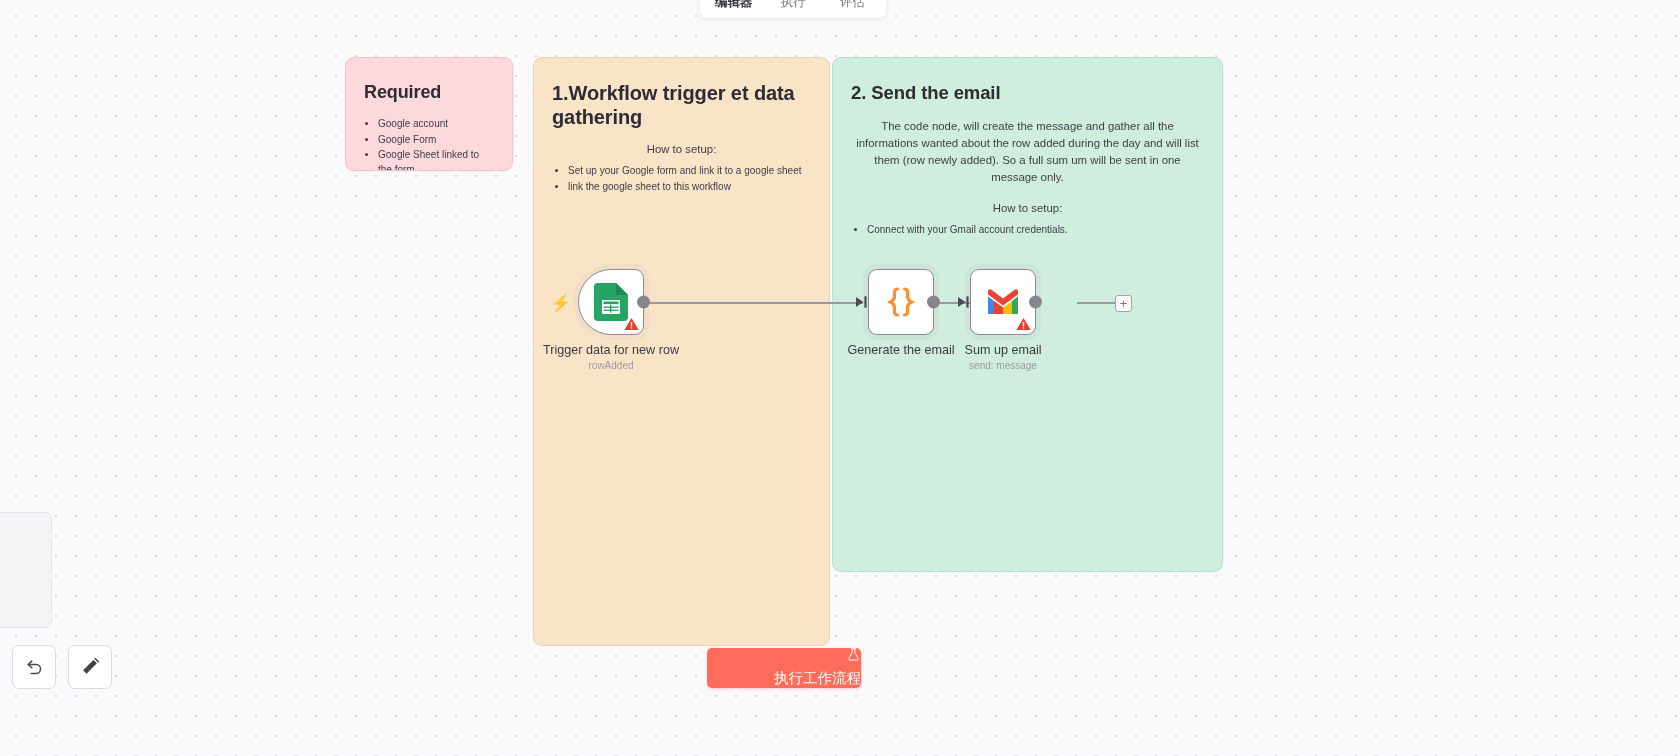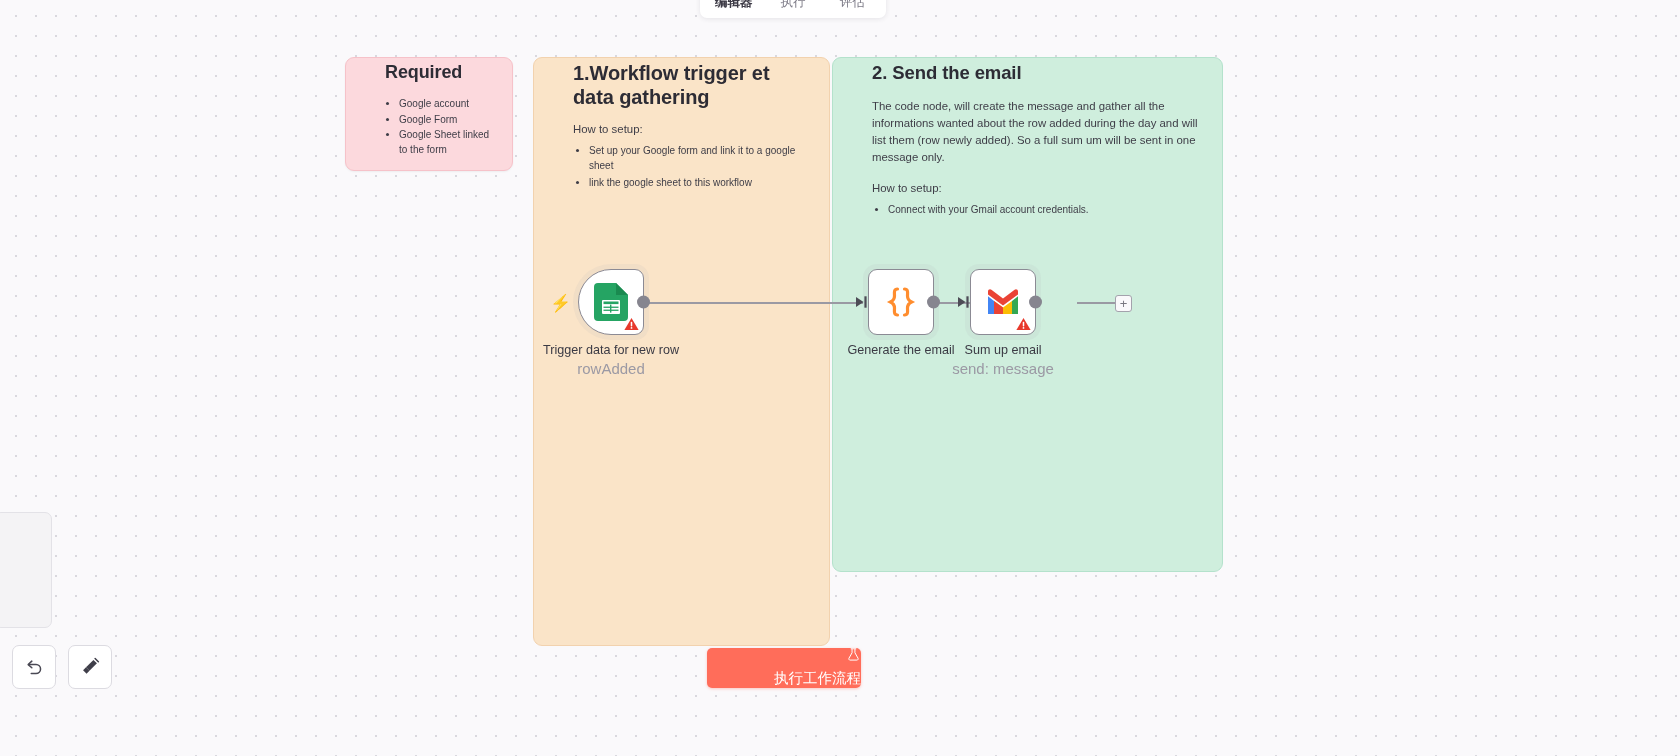--- a/index.html
+++ b/index.html
@@ -37,29 +37,30 @@
     white-space: nowrap;
   }
   .ttab.active { color: #3c3a45; font-weight: 600; }
 
   
   .sticky {
     position: absolute;
     border-radius: 9px;
     overflow: hidden;
   }
-  .sticky-inner { padding: 4px 18px 14px 18px; height: 100%; margin-left: 21px; }
+  .sticky-inner { padding: 24px 18px 14px 18px; height: 100%; }
   .sticky h2 {
     font-size: 20px; font-weight: 700; line-height: 1.18;
     color: #2d2c35; letter-spacing: -0.1px;
     margin-bottom: 6px;
   }
   .sticky p {
     font-size: 11.4px; line-height: 1.5; color: #3e3d47;
     margin-top: 12px;
+    text-align: center;
   }
   .sticky ul { margin: 5px 0 0 16px; }
   .sticky li {
     font-size: 10px; line-height: 1.52; color: #3e3d47;
     margin-bottom: 1px;
   }
   .sticky b { font-weight: 700; }
 
   #note-required {
     left: 345px; top: 57px; width: 168px; height: 114px;
@@ -100,21 +101,21 @@
     border-bottom-left-radius: 33px;
   }
   .node-label {
     position: absolute; left: 50%; transform: translateX(-50%);
     top: 74px; white-space: nowrap;
     font-size: 12.6px; color: #3b3a44; 
   }
   .node-sublabel {
     position: absolute; left: 50%; transform: translateX(-50%);
     top: 91px; white-space: nowrap;
-    font-size: 15px; color: #9b99a4; text-align: center;
+    font-size: 10px; color: #9b99a4; text-align: center;
   }
   .warn {
     position: absolute; right: 4px; bottom: 3px;
     width: 15px; height: 14px;
   }
   .bolt {
     position: absolute; left: -28px; top: 26px;
     color: #ff7a52; font-size: 17px; line-height: 1;
   }
 

